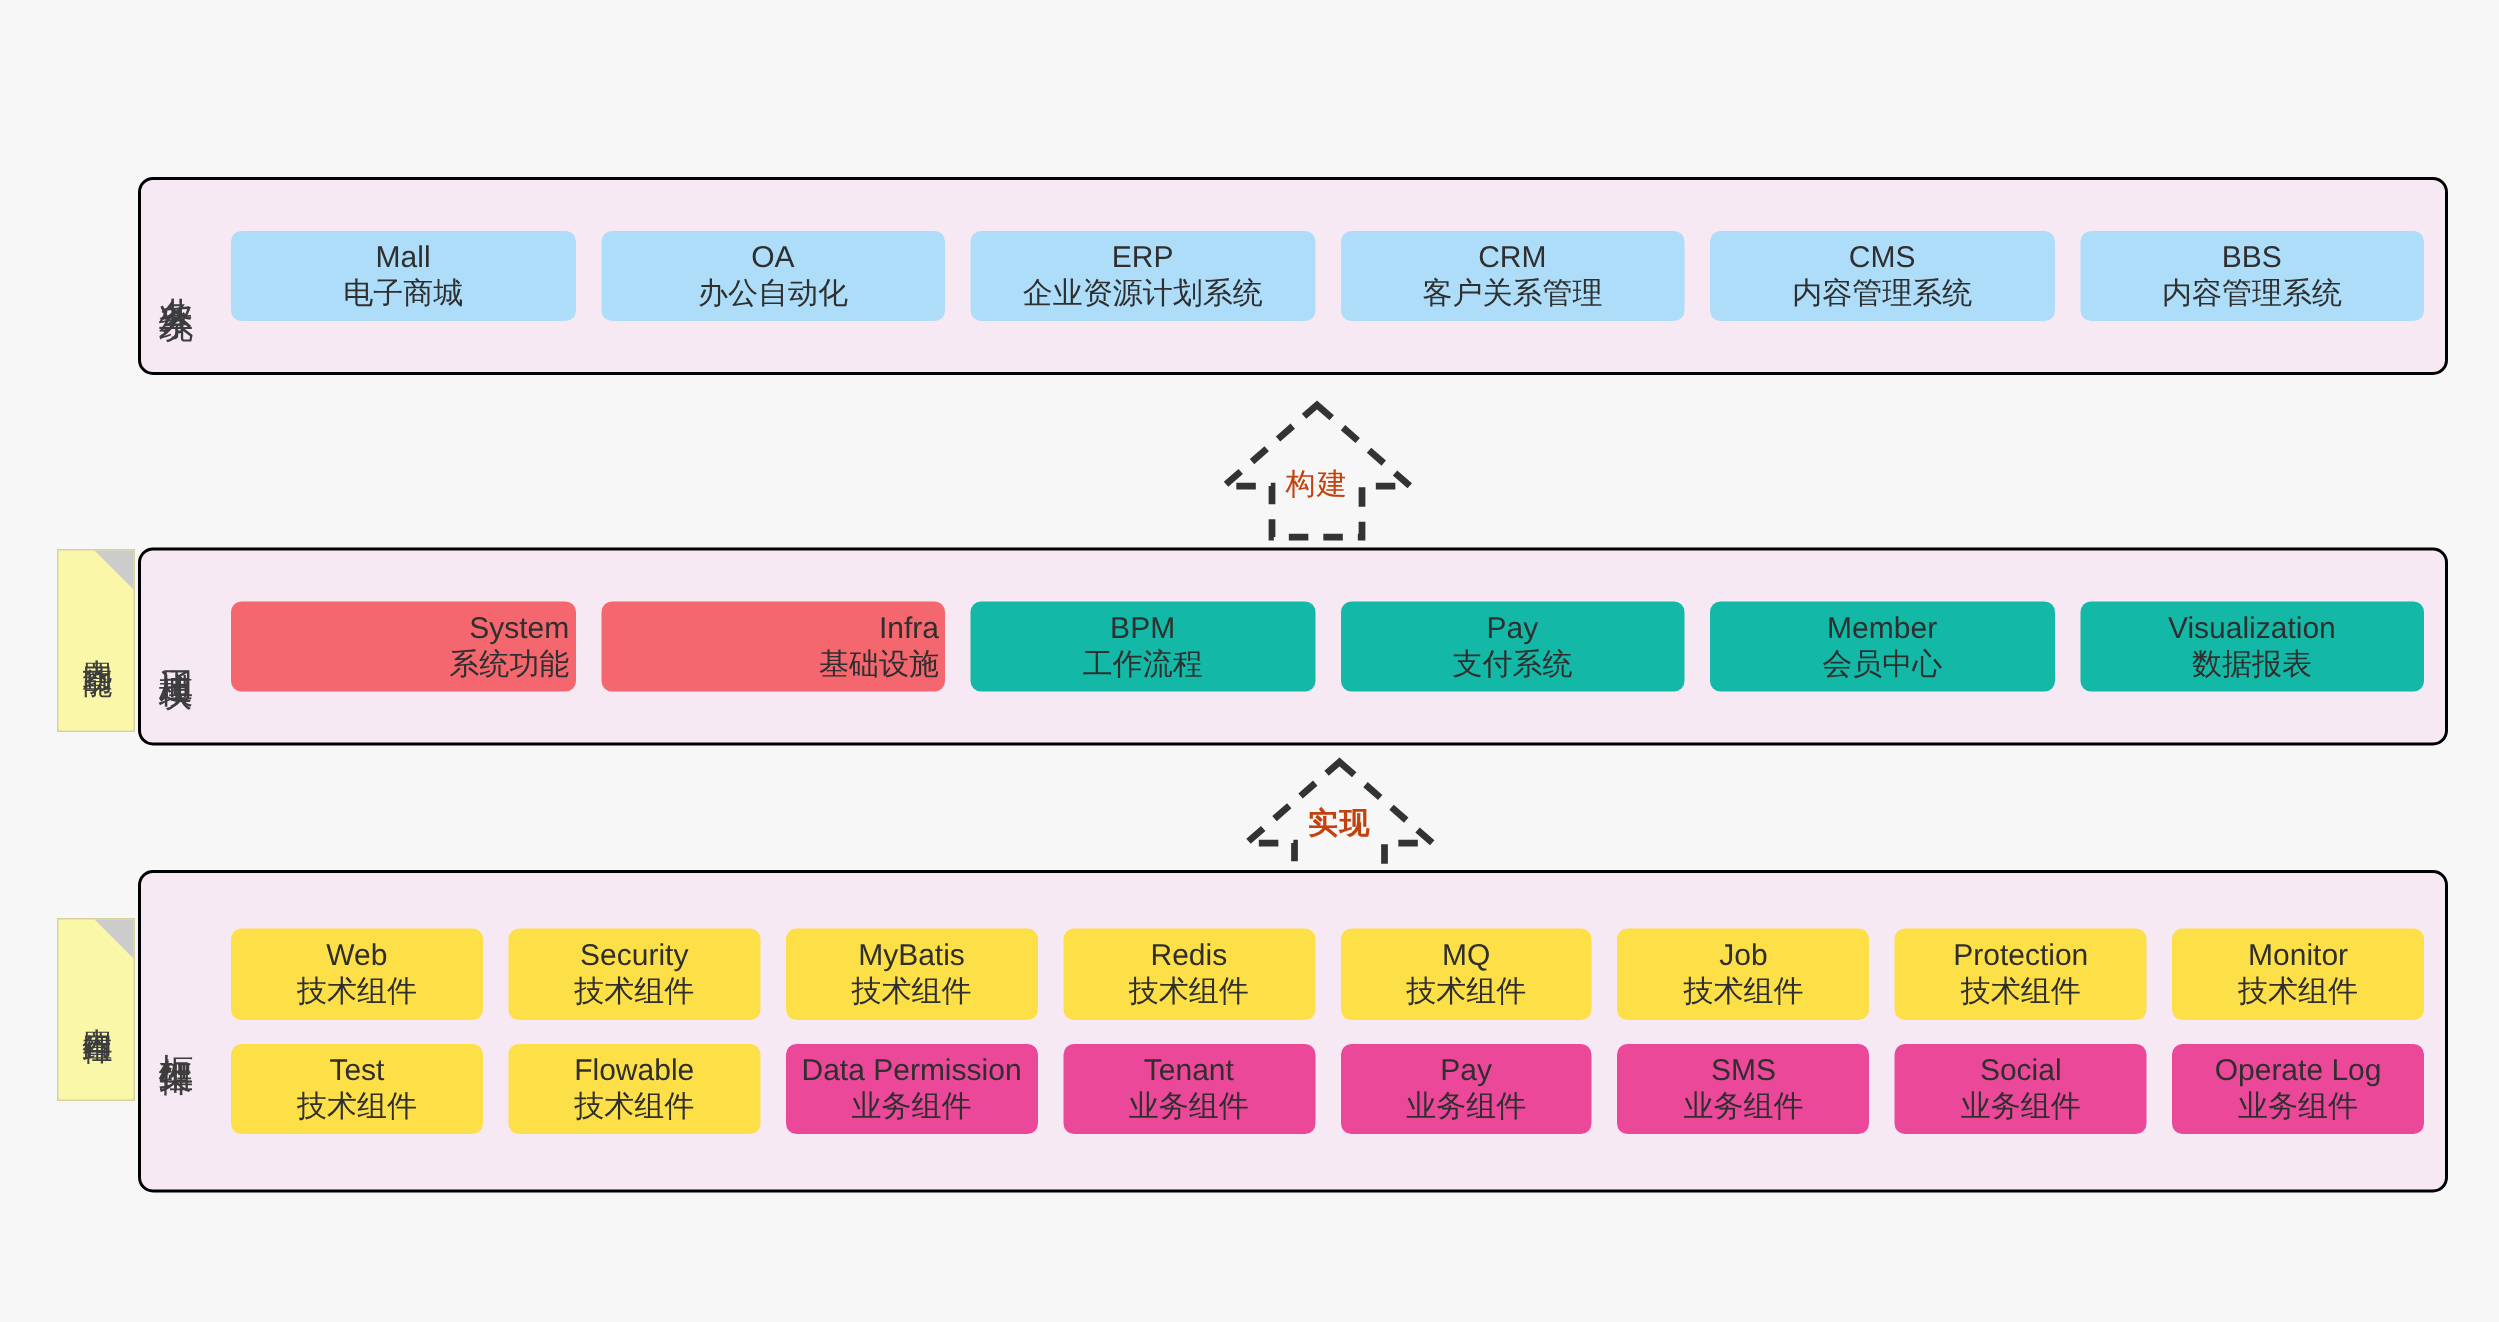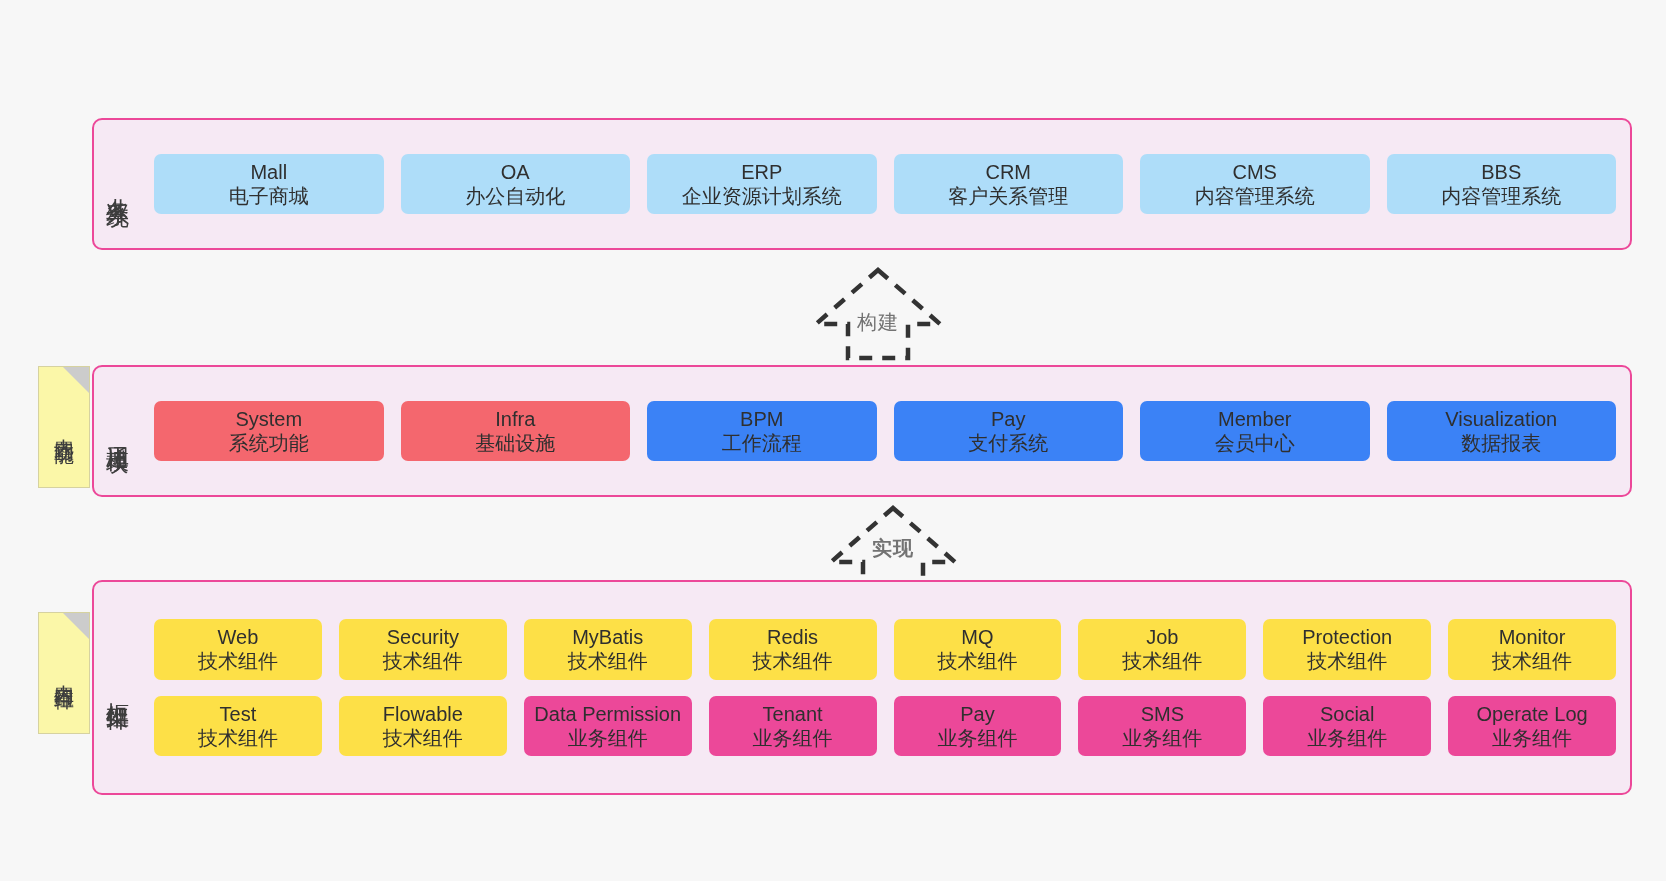--- a/index.html
+++ b/index.html
@@ -21,21 +21,21 @@
     position: absolute;
     left: 0; top: 0;
     width: 1666px;
     height: 881px;
   }
 
   
   .layer {
     position: absolute;
     background: #f6e9f4;
-    border: 2px solid #ec4899;
+    border: 2px solid #000000;
     border-radius: 10px;
     box-sizing: border-box;
     display: flex;
     align-items: stretch;
   }
 
   .layer-title {
     flex: 0 0 auto;
     width: 46px;
     display: flex;
@@ -77,22 +77,22 @@
     line-height: 1.22;
     color: #2f2f2f;
     box-sizing: border-box;
     padding: 6px 4px;
     user-select: none;
   }
   .card .t1 { display: block; }
   .card .t2 { display: block; }
 
   .c-blue        { background: #aeddf9; }
-  .c-red         { background: #f4676e; }
-  .c-pink        { background: #3b82f6; }
+  .c-red         { background: #f4676e; align-items: flex-end; }
+  .c-pink        { background: #14b8a6; }
   .c-green       { background: #fde047; }
   .c-lightgreen  { background: #ec4899; }
 
   
   .note {
     position: absolute;
     width: 52px;
     background: #fbf7a8;
     border: 1px solid #d6d2a0;
     box-sizing: border-box;
@@ -123,21 +123,21 @@
     width: 180px;
     height: 100px;
   }
   .arrow svg { display: block; width: 100%; height: 100%; }
   .arrow-label {
     position: absolute;
     left: 0; right: 0;
     bottom: 8px;
     text-align: center;
     font-size: 20px;
-    color: #737373;
+    color: #c2410c;
     user-select: none;
     letter-spacing: 1px;
   }
 </style>
 </head>
 <body>
 
 <div class="canvas">
 
   <div class="layer" id="layer-1" style="left:92px; top:118px; width:1540px; height:132px;">

